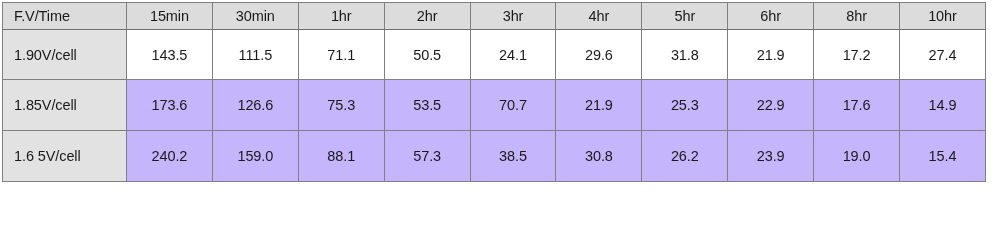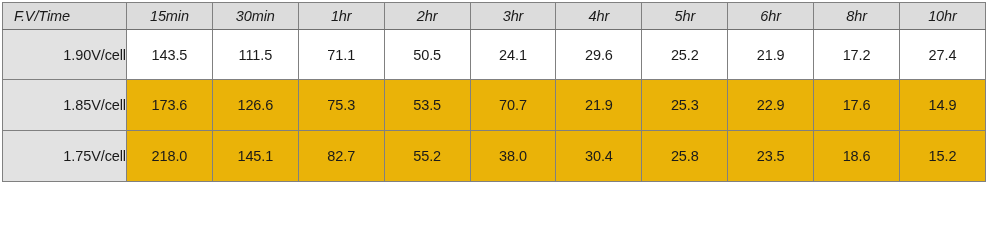--- a/index.html
+++ b/index.html
@@ -38,40 +38,39 @@
     padding: 0;
     height: 25.7px;
     letter-spacing: -0.1px;
     white-space: nowrap;
     overflow: hidden;
   }
   
   table.data-table thead th {
     background: #dcdcdc;
     border-bottom: 1px solid #707070;
-    font-style: italic;
   }
   table.data-table thead th.corner-cell {
     background: #dcdcdc;
     text-align: left;
     padding-left: 11px;
   }
   
   table.data-table td.row-label {
     background: #e2e2e2;
-    text-align: right;
+    text-align: left;
     padding-left: 11px;
   }
   
   table.data-table tbody tr.row-odd td.value-cell {
     background: #ffffff;
     margin-top: 32px;
   }
   table.data-table tbody tr.row-even td.value-cell {
-    background: #eab308;
+    background: #c4b5fd;
   }
   
   col.col-label { width: 124px; }
   col.col-data  { width: 85.9px; }
 </style>
 </head>
 <body>
 
 <div id="table-wrap">
   <table class="data-table">
@@ -105,46 +104,46 @@
     </thead>
     <tbody>
       <tr class="row-odd">
         <td class="row-label">1.90V/cell</td>
         <td class="value-cell">143.5</td>
         <td class="value-cell">111.5</td>
         <td class="value-cell">71.1</td>
         <td class="value-cell">50.5</td>
         <td class="value-cell">24.1</td>
         <td class="value-cell">29.6</td>
-        <td class="value-cell">25.2</td>
+        <td class="value-cell">31.8</td>
         <td class="value-cell">21.9</td>
         <td class="value-cell">17.2</td>
         <td class="value-cell">27.4</td>
       </tr>
       <tr class="row-even">
         <td class="row-label">1.85V/cell</td>
         <td class="value-cell">173.6</td>
         <td class="value-cell">126.6</td>
         <td class="value-cell">75.3</td>
         <td class="value-cell">53.5</td>
         <td class="value-cell">70.7</td>
         <td class="value-cell">21.9</td>
         <td class="value-cell">25.3</td>
         <td class="value-cell">22.9</td>
         <td class="value-cell">17.6</td>
         <td class="value-cell">14.9</td>
       </tr>
       <tr class="row-even">
-        <td class="row-label">1.75V/cell</td>
-        <td class="value-cell">218.0</td>
-        <td class="value-cell">145.1</td>
-        <td class="value-cell">82.7</td>
-        <td class="value-cell">55.2</td>
-        <td class="value-cell">38.0</td>
-        <td class="value-cell">30.4</td>
-        <td class="value-cell">25.8</td>
-        <td class="value-cell">23.5</td>
-        <td class="value-cell">18.6</td>
-        <td class="value-cell">15.2</td>
+        <td class="row-label">1.6 5V/cell</td>
+        <td class="value-cell">240.2</td>
+        <td class="value-cell">159.0</td>
+        <td class="value-cell">88.1</td>
+        <td class="value-cell">57.3</td>
+        <td class="value-cell">38.5</td>
+        <td class="value-cell">30.8</td>
+        <td class="value-cell">26.2</td>
+        <td class="value-cell">23.9</td>
+        <td class="value-cell">19.0</td>
+        <td class="value-cell">15.4</td>
       </tr>
     </tbody>
   </table>
 </div>
 
 </body></html>

